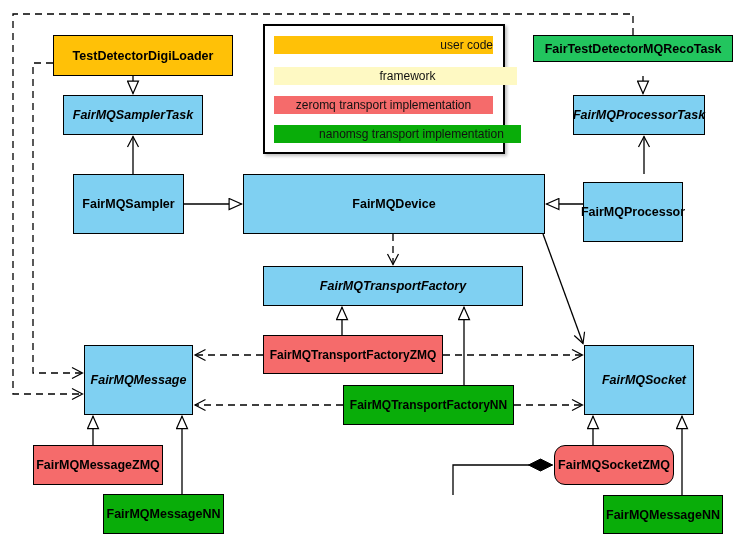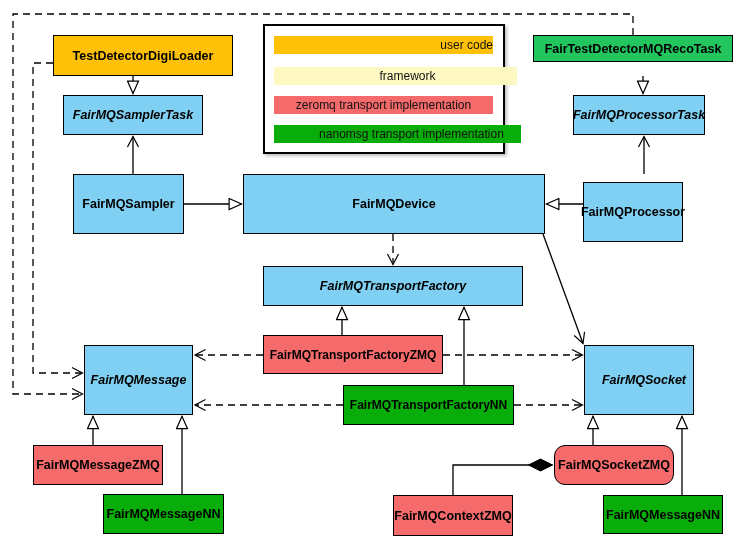--- a/index.html
+++ b/index.html
@@ -101,15 +101,14 @@
   <div class="node abstract" style="left: 584px; top: 345px; width: 110px; height: 70px; background-color: rgb(127, 208, 242); padding-left: 10px;">FairMQSocket</div>
 
   <div class="node" style="left: 33px; top: 445px; width: 130px; height: 40px; background-color: rgb(245, 107, 107);">FairMQMessageZMQ</div>
 
   <div class="node" style="left: 103px; top: 494px; width: 121px; height: 40px; background-color: rgb(9, 173, 9);">FairMQMessageNN</div>
 
   <div class="node" style="left: 554px; top: 445px; width: 120px; height: 40px; background-color: rgb(245, 107, 107); border-radius: 11px;">FairMQSocketZMQ</div>
 
   <div class="node" style="left: 603px; top: 495px; width: 120px; height: 39px; background-color: rgb(9, 173, 9);">FairMQMessageNN</div>
 
-  <div class="node" style="left: 393px; top: 495px; width: 120px; height: 41px; background-color: rgb(245, 107, 107);">FairMQContextZMQ</div>
 
 </div>
 
 </body></html>

